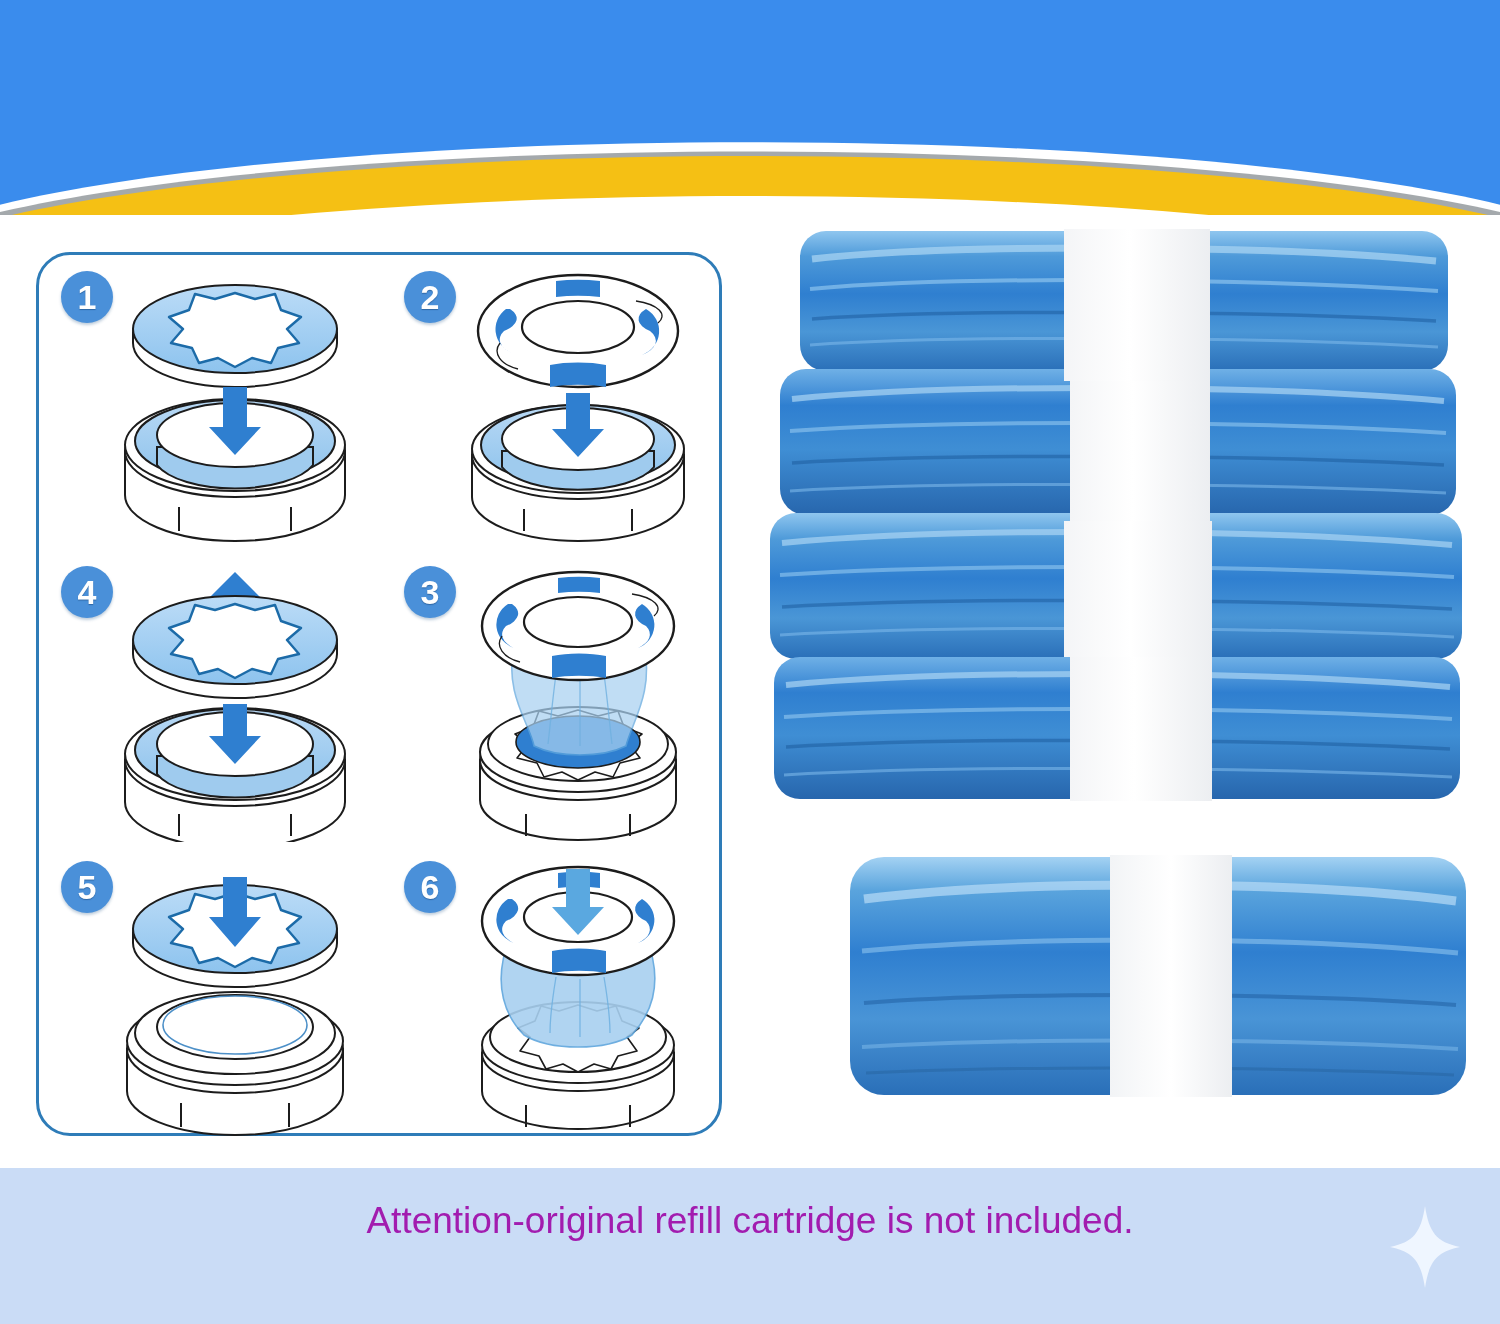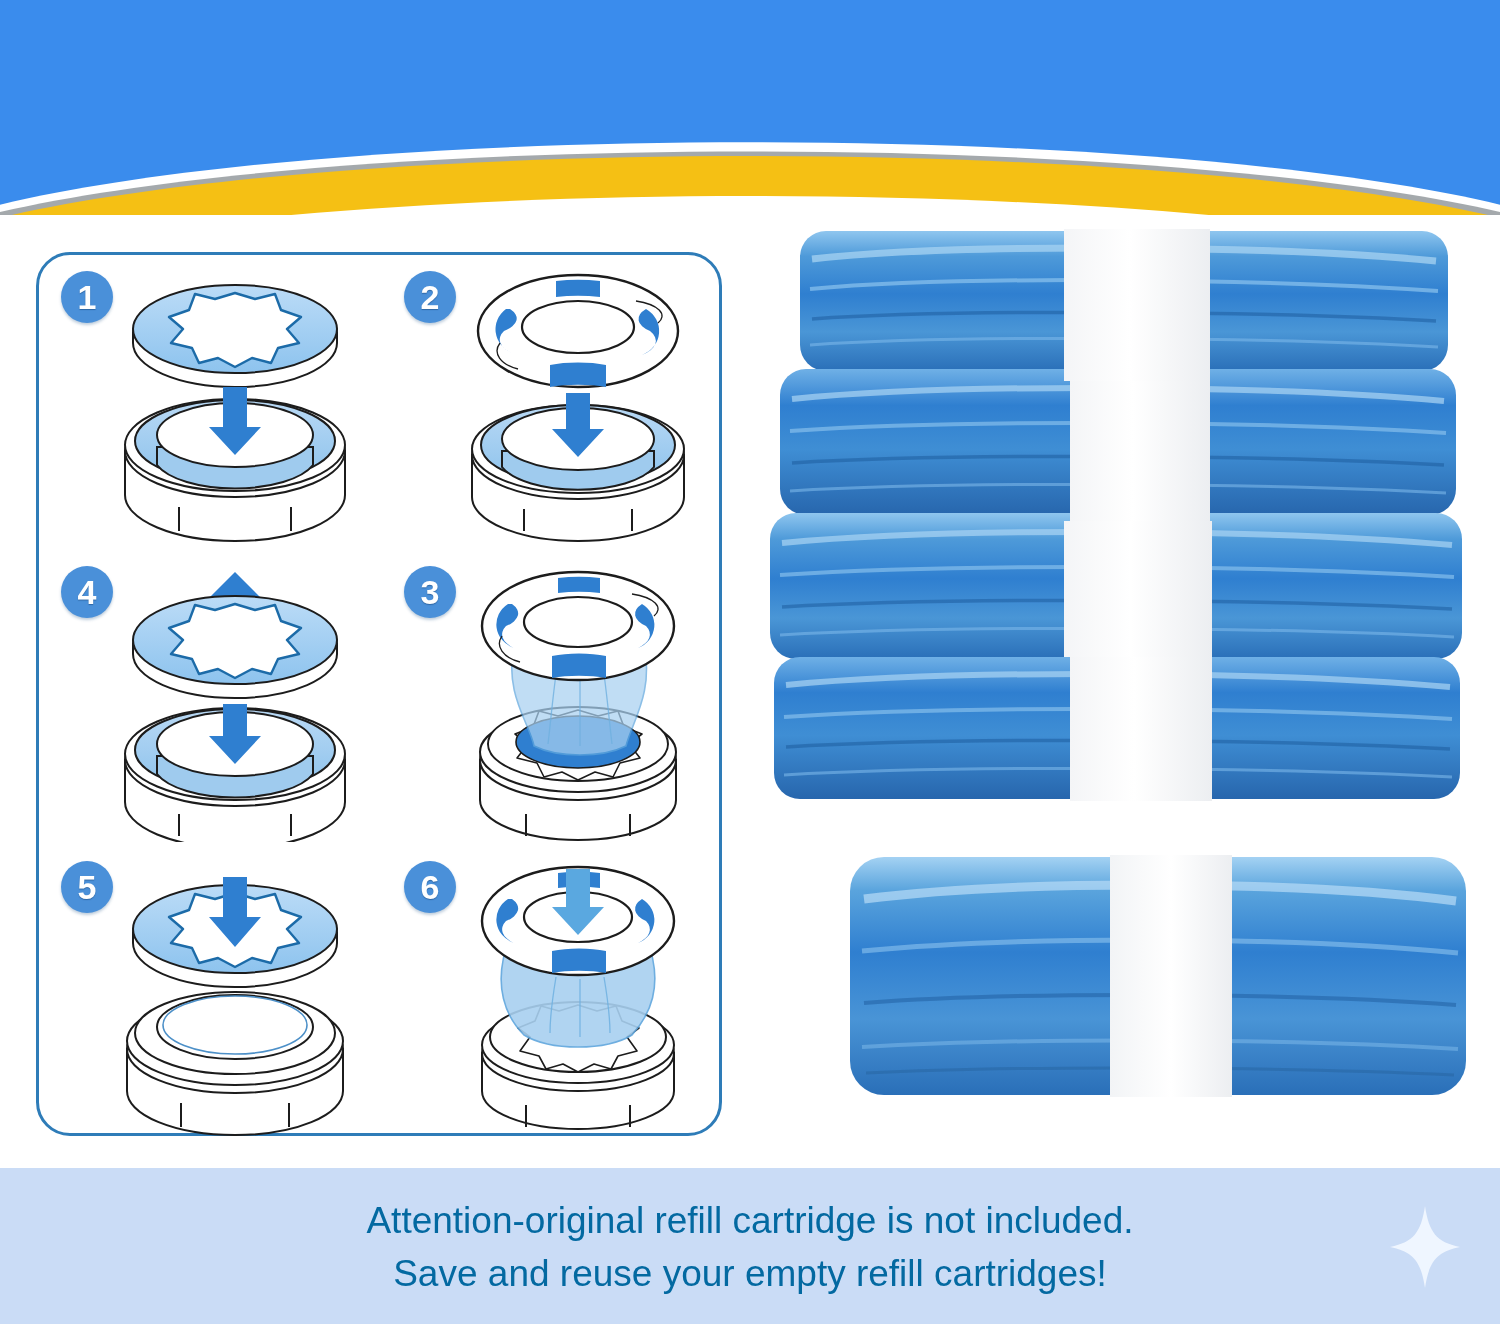--- a/index.html
+++ b/index.html
@@ -122,21 +122,21 @@
     height: 156px;
     background: #cadcf6;
     overflow: hidden;
   }
   .footer-text {
     position: absolute;
     left: 0;
     top: 26px;
     width: 1500px;
     text-align: center;
-    color: #0369a1;
+    color: #a21caf;
     font-size: 37px;
     line-height: 53px;
     font-family: "Liberation Sans", sans-serif;
   }
   .footer-line { display: block; }
   .sparkle {
     position: absolute;
     right: 38px;
     top: 36px;
     width: 74px;
@@ -463,20 +463,19 @@
       <g>
         <rect x="268" y="8" width="122" height="242" fill="url(#bandS)"></rect>
       </g>
     </svg>
 
   </div>
 
   <div class="footer">
     <div class="footer-text">
       <span class="footer-line">Attention-original refill cartridge is not included.</span>
-      <span class="footer-line">Save and reuse your empty refill cartridges!</span>
     </div>
     <svg class="sparkle" viewBox="0 0 74 86">
       <path d="M37,2 C41,28 48,38 72,43 C48,48 41,58 37,84 C33,58 26,48 2,43 C26,38 33,28 37,2 Z" fill="#f2f7ff" opacity="0.92"></path>
     </svg>
   </div>
 
 </div>
 
 </body></html>

